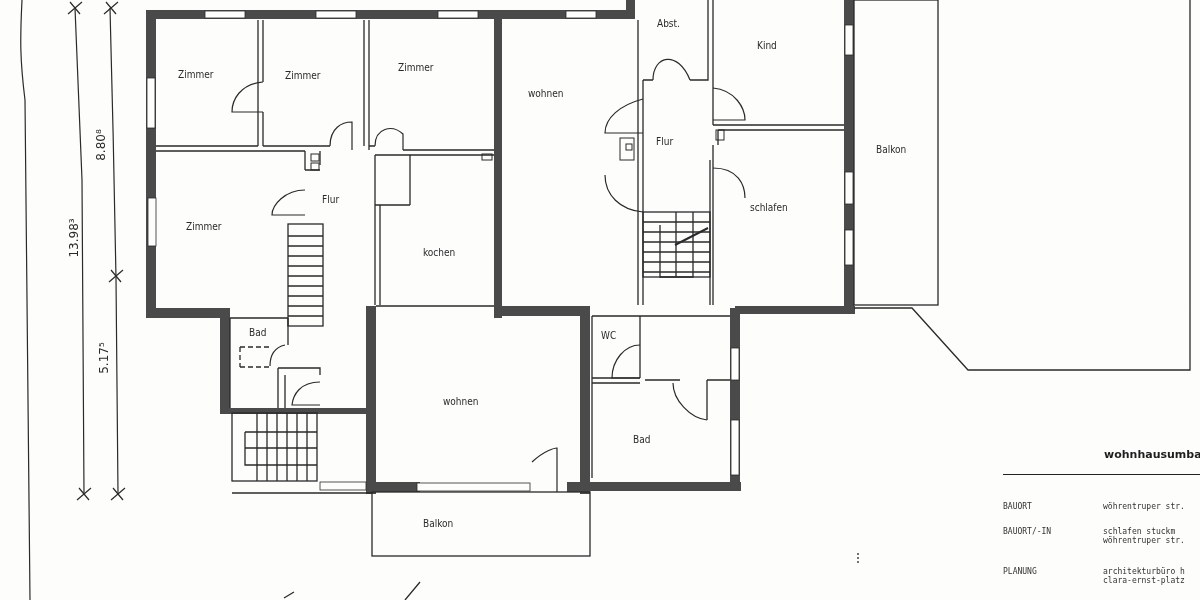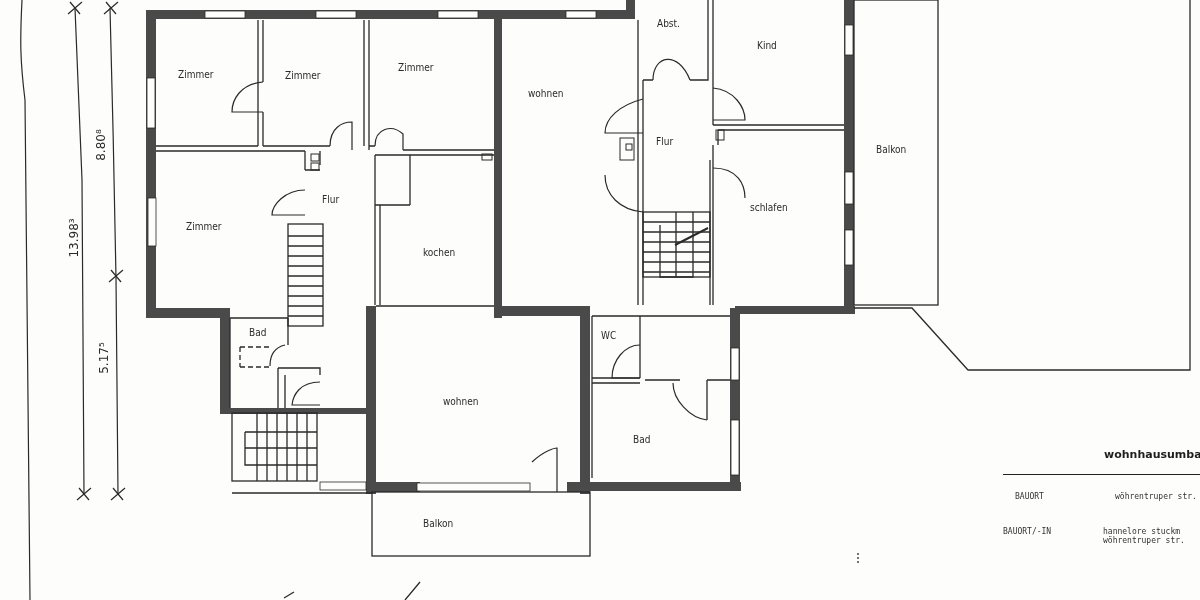--- a/index.html
+++ b/index.html
@@ -167,20 +167,24 @@
   <text class="room-label" x="656" y="145">Flur</text>
   <text class="room-label" x="750" y="211">schlafen</text>
   <text class="room-label" x="876" y="153">Balkon</text>
   <text class="room-label" x="601" y="339">WC</text>
   <text class="room-label" x="633" y="443">Bad</text>
 </svg>
 
 <div class="title-block">
   <div class="project">wohnhausumbau</div>
   <div class="rule"></div>
-  <div class="tb-row" style="top:52px;margin-left:12px;">
+  <div class="tb-row" style="top:62px;">
     <span class="k">BAUORT</span><span class="v">wöhrentruper str.</span>
   </div>
   <div class="tb-row" style="top:87px;">
-    <span class="k">BAUORT/-IN</span><span class="v">hannelore stuckm</span>
+    <span class="k">BAUORT/-IN</span><span class="v">schlafen stuckm</span>
     <span class="v2">wöhrentruper str.</span>
+  </div>
+  <div class="tb-row" style="top:127px;">
+    <span class="k">PLANUNG</span><span class="v">architekturbüro h</span>
+    <span class="v2">clara-ernst-platz</span>
   </div>
 </div>
 
 </body></html>

